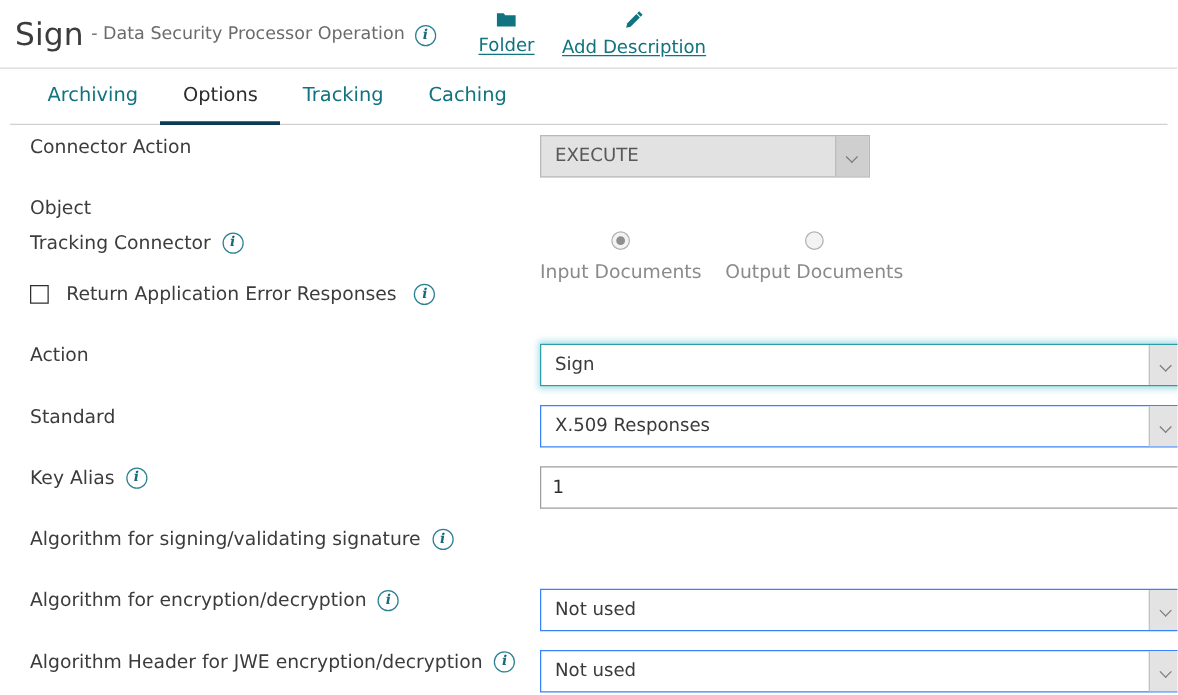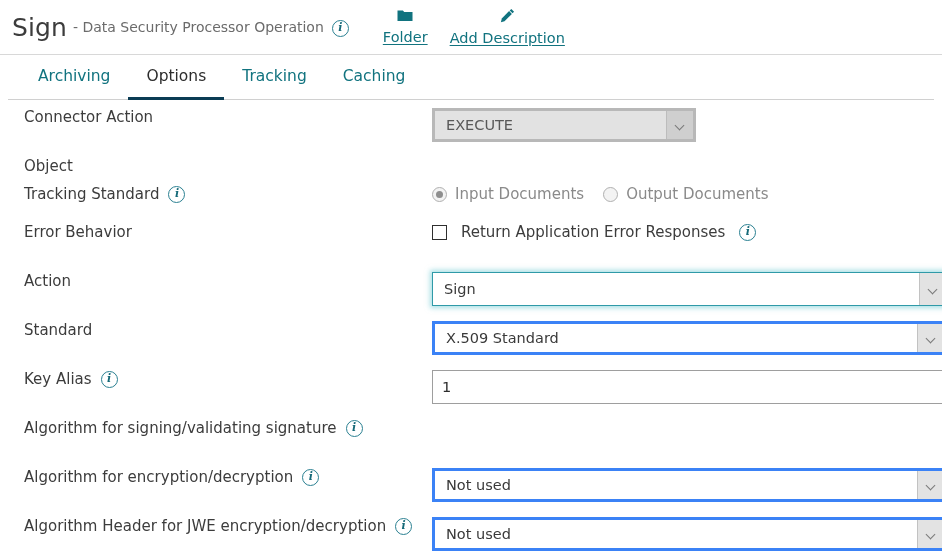--- a/index.html
+++ b/index.html
@@ -153,21 +153,21 @@
     display: inline-block;
     cursor: pointer;
     background: #fff;
   }
 
   
   .sel {
     position: relative;
     height: 34px;
     box-sizing: border-box;
-    border: 3px solid #3b82f6;
+    border: 1px solid #3b82f6;
     background: #ffffff;
     display: flex;
     align-items: center;
     cursor: pointer;
   }
   .sel .val {
     font-size: 14.5px;
     color: #3a3a3a;
     padding-left: 11px;
     flex: 1 1 auto;
@@ -239,20 +239,21 @@
     align-items: center;
     gap: 19px;
   }
   .radio-opt {
     display: flex;
     align-items: center;
     gap: 8px;
     font-size: 15px;
     color: #8a8a8a;
     cursor: default;
+    flex-direction: column;
   }
   .radio {
     width: 15px;
     height: 15px;
     flex: 0 0 15px;
     border: 1.3px solid #b0b0b0;
     border-radius: 50%;
     background: #f3f3f3;
     box-sizing: border-box;
     position: relative;
@@ -340,39 +341,38 @@
     </div>
   </div>
 
   <div class="row tight">
     <div class="label">Object</div>
     <div class="control"></div>
   </div>
 
   <div class="row tight2">
     <div class="label">
-      <span>Tracking Standard</span>
+      <span>Tracking Connector</span>
       <span class="info-icon">i</span>
     </div>
     <div class="control">
       <div class="radio-group">
         <label class="radio-opt">
           <span class="radio checked"></span>
           <span>Input Documents</span>
         </label>
         <label class="radio-opt">
           <span class="radio"></span>
           <span>Output Documents</span>
         </label>
       </div>
     </div>
   </div>
 
   <div class="row">
-    <div class="label">Error Behavior</div>
     <div class="control">
       <label class="check-wrap">
         <span class="checkbox"></span>
         <span>Return Application Error Responses</span>
         <span class="info-icon">i</span>
       </label>
     </div>
   </div>
 
   <div class="row">
@@ -384,21 +384,21 @@
             <span class="chev"></span>
           </span>
       </div>
     </div>
   </div>
 
   <div class="row">
     <div class="label">Standard</div>
     <div class="control">
       <div class="sel w-full">
-        <span class="val">X.509 Standard</span>
+        <span class="val">X.509 Responses</span>
         <span class="arrow-box">
             <span class="chev"></span>
           </span>
       </div>
     </div>
   </div>
 
   <div class="row">
     <div class="label">
       <span>Key Alias</span>

